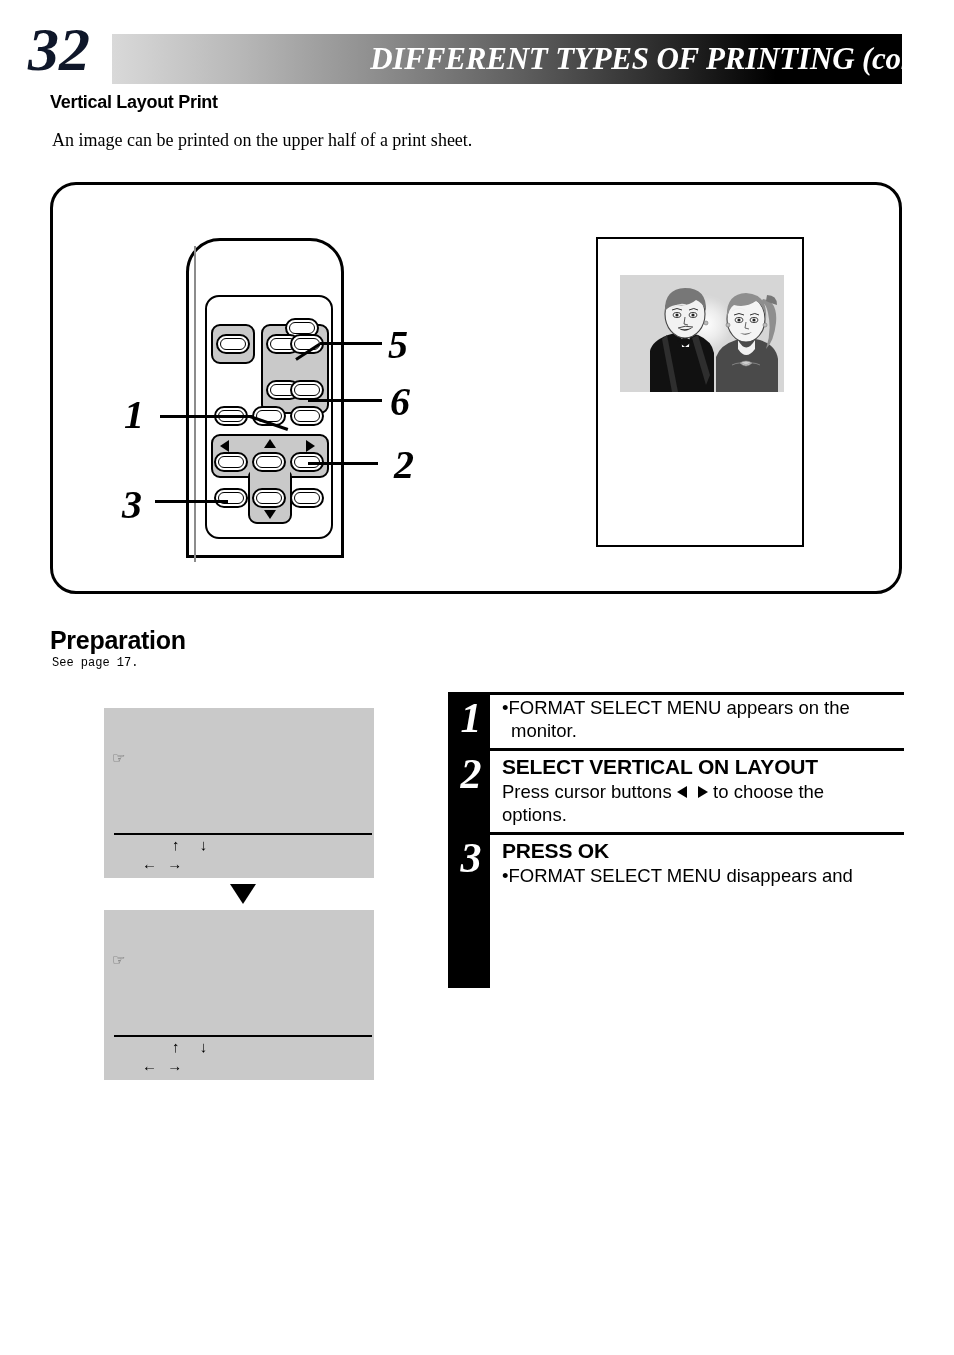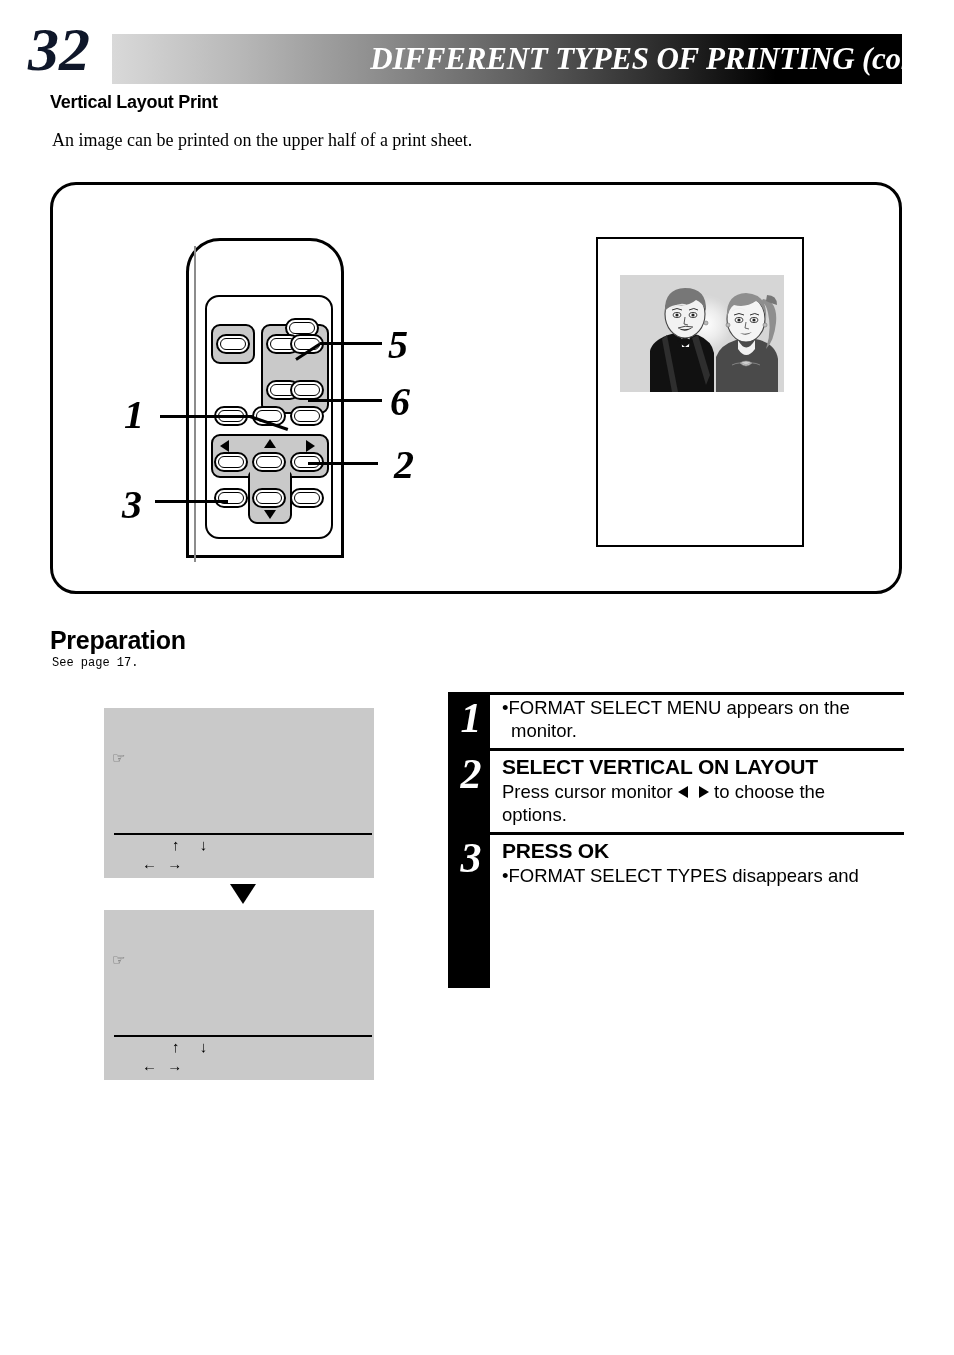--- a/index.html
+++ b/index.html
@@ -503,28 +503,28 @@
     <div class="step-body">
       <span class="hang">•FORMAT SELECT MENU appears on the</span>
       <span style="display:block; padding-left:9px;">monitor.</span>
     </div>
   </div>
 
   <div class="step">
     <div class="step-num">2</div>
     <div class="step-head">SELECT VERTICAL ON LAYOUT</div>
     <div class="step-body">
-      <span>Press cursor monitor</span>
+      <span>Press cursor buttons</span>
       <span class="tri-inline l"></span>
       <span class="tri-inline r" style="margin-left:6px;"></span>
       <span>to choose the</span>
       <span style="display:block;">options.</span>
     </div>
   </div>
 
   <div class="step">
     <div class="step-num">3</div>
     <div class="step-head">PRESS OK</div>
     <div class="step-body">
-      <span class="hang">•FORMAT SELECT TYPES disappears and</span>
+      <span class="hang">•FORMAT SELECT MENU disappears and</span>
     </div>
   </div>
 </div>
 
 </body></html>

